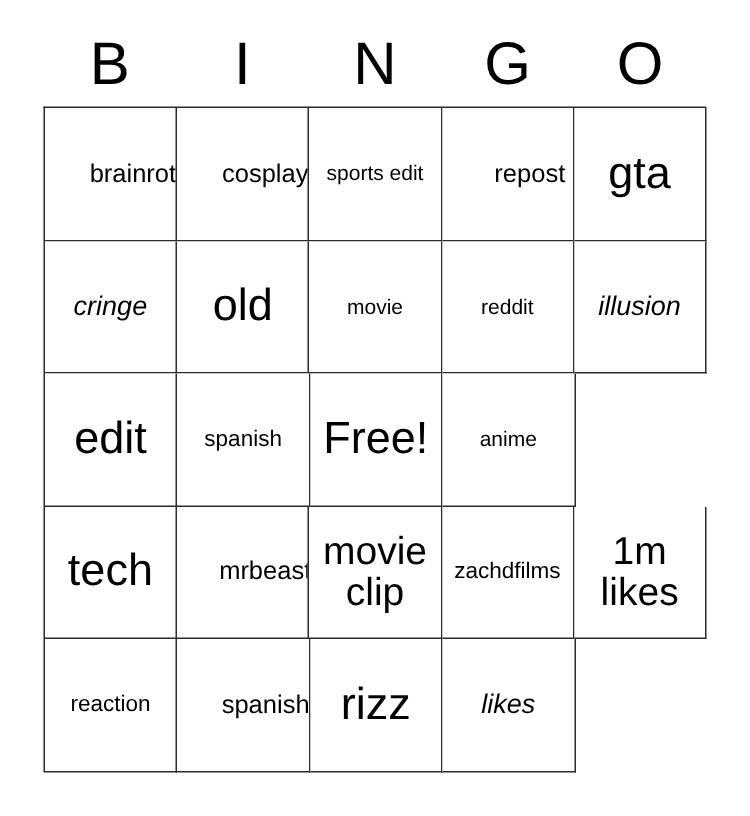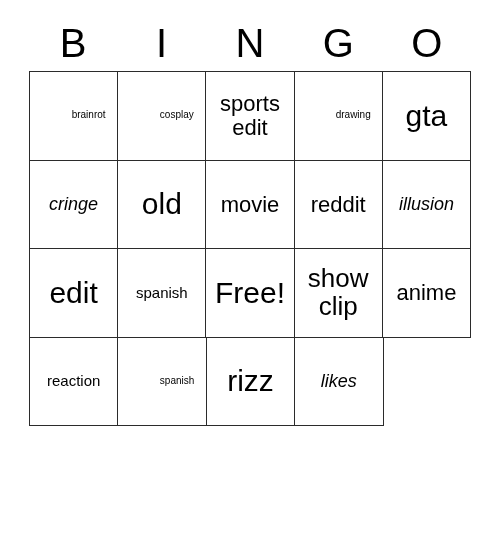--- a/index.html
+++ b/index.html
@@ -65,23 +65,23 @@
   }
   .cell-text {
     display: block;
     line-height: 1.06;
     word-wrap: break-word;
     max-width: 100%;
   }
 
   
   .fs-xs  { font-size: 15px; }
-  .fs-sm  { font-size: 10px; margin-left: 30px; }
+  .fs-sm  { font-size: 17px; margin-left: 30px; }
   .fs-md  { font-size: 18px; font-style: italic; }
-  .fs-lg  { font-size: 22px; }
+  .fs-lg  { font-size: 14px; }
   .fs-xl  { font-size: 26px; }
   .fs-xxl { font-size: 30px; }
 </style>
 </head>
 <body>
 
 <div id="bingo-card">
 
   <div id="header-row">
     <div class="header-letter">B</div>
@@ -97,21 +97,21 @@
       <div class="cell">
           <span class="cell-text fs-sm">brainrot</span>
         </div>
       <div class="cell">
           <span class="cell-text fs-sm">cosplay</span>
         </div>
       <div class="cell">
           <span class="cell-text fs-lg">sports edit</span>
         </div>
       <div class="cell">
-          <span class="cell-text fs-sm">drawing</span>
+          <span class="cell-text fs-sm">repost</span>
         </div>
       <div class="cell">
           <span class="cell-text fs-xxl">gta</span>
         </div>
     </div>
 
     <div class="grid-row">
       <div class="cell">
           <span class="cell-text fs-md">cringe</span>
         </div>
@@ -133,27 +133,41 @@
       <div class="cell">
           <span class="cell-text fs-xxl">edit</span>
         </div>
       <div class="cell">
           <span class="cell-text fs-xs">spanish</span>
         </div>
       <div class="cell">
           <span class="cell-text fs-xxl">Free!</span>
         </div>
       <div class="cell">
-          <span class="cell-text fs-xl">show clip</span>
-        </div>
-      <div class="cell">
           <span class="cell-text fs-lg">anime</span>
         </div>
     </div>
 
+    <div class="grid-row">
+      <div class="cell">
+          <span class="cell-text fs-xxl">tech</span>
+        </div>
+      <div class="cell">
+          <span class="cell-text fs-sm">mrbeast</span>
+        </div>
+      <div class="cell">
+          <span class="cell-text fs-xl">movie clip</span>
+        </div>
+      <div class="cell">
+          <span class="cell-text fs-xs">zachdfilms</span>
+        </div>
+      <div class="cell">
+          <span class="cell-text fs-xl">1m likes</span>
+        </div>
+    </div>
 
     <div class="grid-row">
       <div class="cell">
           <span class="cell-text fs-xs">reaction</span>
         </div>
       <div class="cell">
           <span class="cell-text fs-sm">spanish</span>
         </div>
       <div class="cell">
           <span class="cell-text fs-xxl">rizz</span>

